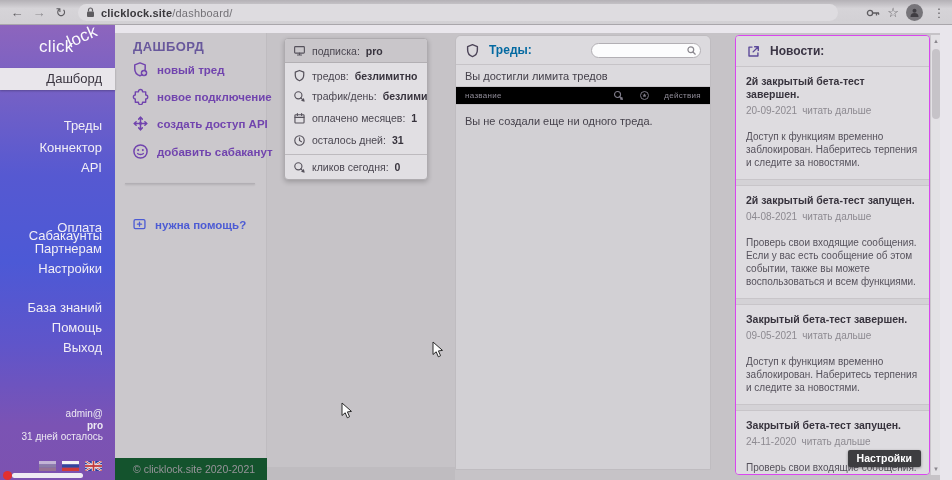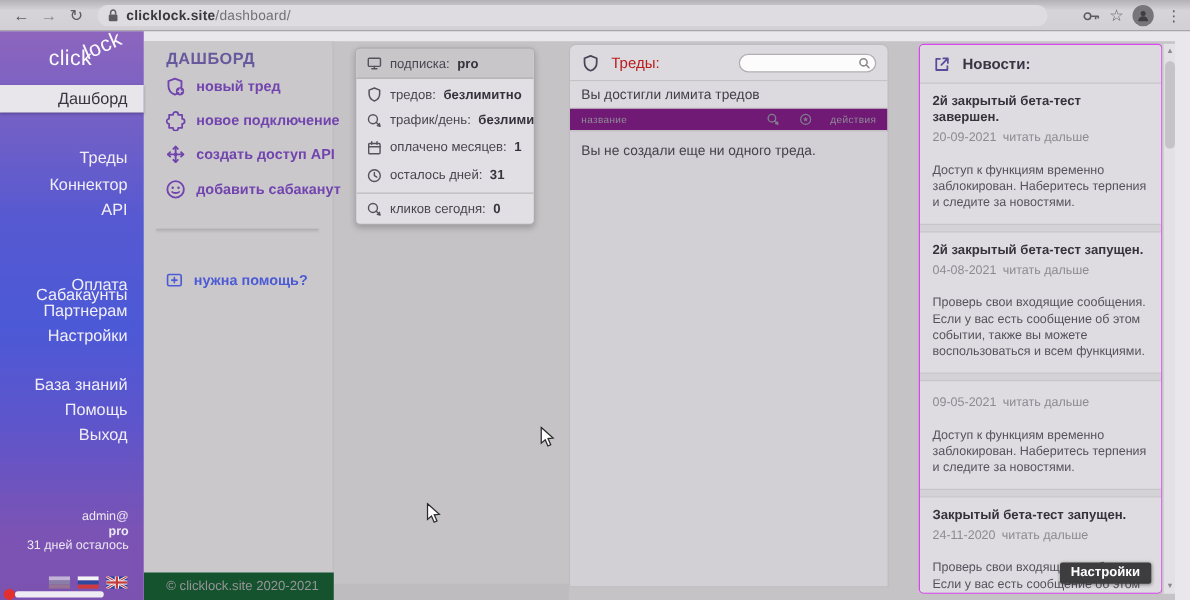--- a/index.html
+++ b/index.html
@@ -61,28 +61,28 @@
   .sub-row.first { padding-top:3px; }
   .sub-footer-row { height:25px; border-top:1px solid #bdbabe; display:flex; align-items:center; padding:0 8px; gap:6px; margin-top:3px; }
   .sub-lbl { font-size:10.5px; color:#4a4650; white-space:nowrap; }
   .sub-val { font-size:10.5px; font-weight:bold; color:#37333d; }
   .sub-icon { color:#56525c; display:inline-flex; flex:0 0 auto; }
 
   
   .threads { position:absolute; left:455px; top:35px; width:256px; height:435px; background:#d2d0d4;
     border:1px solid #bfbcc0; border-radius:6px 6px 0 0; overflow:hidden; display:flex; flex-direction:column; }
   .th-header { height:29px; background:#dcdade; border-bottom:1px solid #c6c3c7; display:flex; align-items:center; padding:0 9px; flex:0 0 auto; }
-  .th-title { font-size:12px; font-weight:normal; color:#b91c1c; margin-left:9px; }
+  .th-title { font-size:12px; font-weight:bold; color:#0369a1; margin-left:9px; }
   .th-search { margin-left:auto; width:110px; height:15px; background:#fcfcfd; border:1px solid #b2afb4; border-radius:8px;
     font-size:10px; padding:0 16px 0 7px; color:#3a383c; outline:none; }
   .th-search-wrap { margin-left:auto; position:relative; display:flex; align-items:center; }
   .th-search-wrap .mag { position:absolute; right:4px; color:#8b888f; display:inline-flex; }
   .th-notice { height:22px; background:#dcdade; border-bottom:1px solid #c9c6ca; display:flex; align-items:center; padding:0 9px;
     font-size:11px; color:#44404a; flex:0 0 auto; }
-  .th-cols { height:18px; background:#701a75; border-bottom:1px solid #c4c1c5; display:flex; align-items:center; padding:0 9px; flex:0 0 auto; }
+  .th-cols { height:18px; background:#000000; border-bottom:1px solid #c4c1c5; display:flex; align-items:center; padding:0 9px; flex:0 0 auto; }
   .th-col-name { font-size:8px; color:#908c98; letter-spacing:.3px; }
   .th-col-icons { margin-left:auto; display:flex; align-items:center; gap:15px; color:#817d8b; }
   .th-col-actions { font-size:8px; color:#908c98; margin-left:14px; letter-spacing:.3px; }
   .th-body { flex:1; background:#d2d0d4; padding:10px 9px; font-size:11px; color:#46424c; }
 
   
   .news { position:absolute; left:735px; top:35px; width:195px; height:440px; background:#d4d2d6;
     border:1px solid #d946ef; border-radius:4px; overflow:hidden; }
   .news-header { height:30px; background:#dcdade; display:flex; align-items:center; padding:0 10px; }
   .news-title { font-size:12px; font-weight:bold; color:#3a3444; margin-left:9px; }
@@ -384,20 +384,21 @@
     <div class="news-item">
       <div class="ttl">2й закрытый бета-тест запущен.</div>
       <div class="meta">
           <span>04-08-2021</span>
           <span class="rm">читать дальше</span>
         </div>
       <div class="bd">Проверь свои входящие сообщения. Если у вас есть сообщение об этом событии, также вы можете воспользоваться и всем функциями.</div>
     </div>
 
     <div class="news-item">
+      <div class="ttl">Закрытый бета-тест завершен.</div>
       <div class="meta">
           <span>09-05-2021</span>
           <span class="rm">читать дальше</span>
         </div>
       <div class="bd">Доступ к функциям временно заблокирован. Наберитесь терпения и следите за новостями.</div>
     </div>
 
     <div class="news-item">
       <div class="ttl">Закрытый бета-тест запущен.</div>
       <div class="meta">

